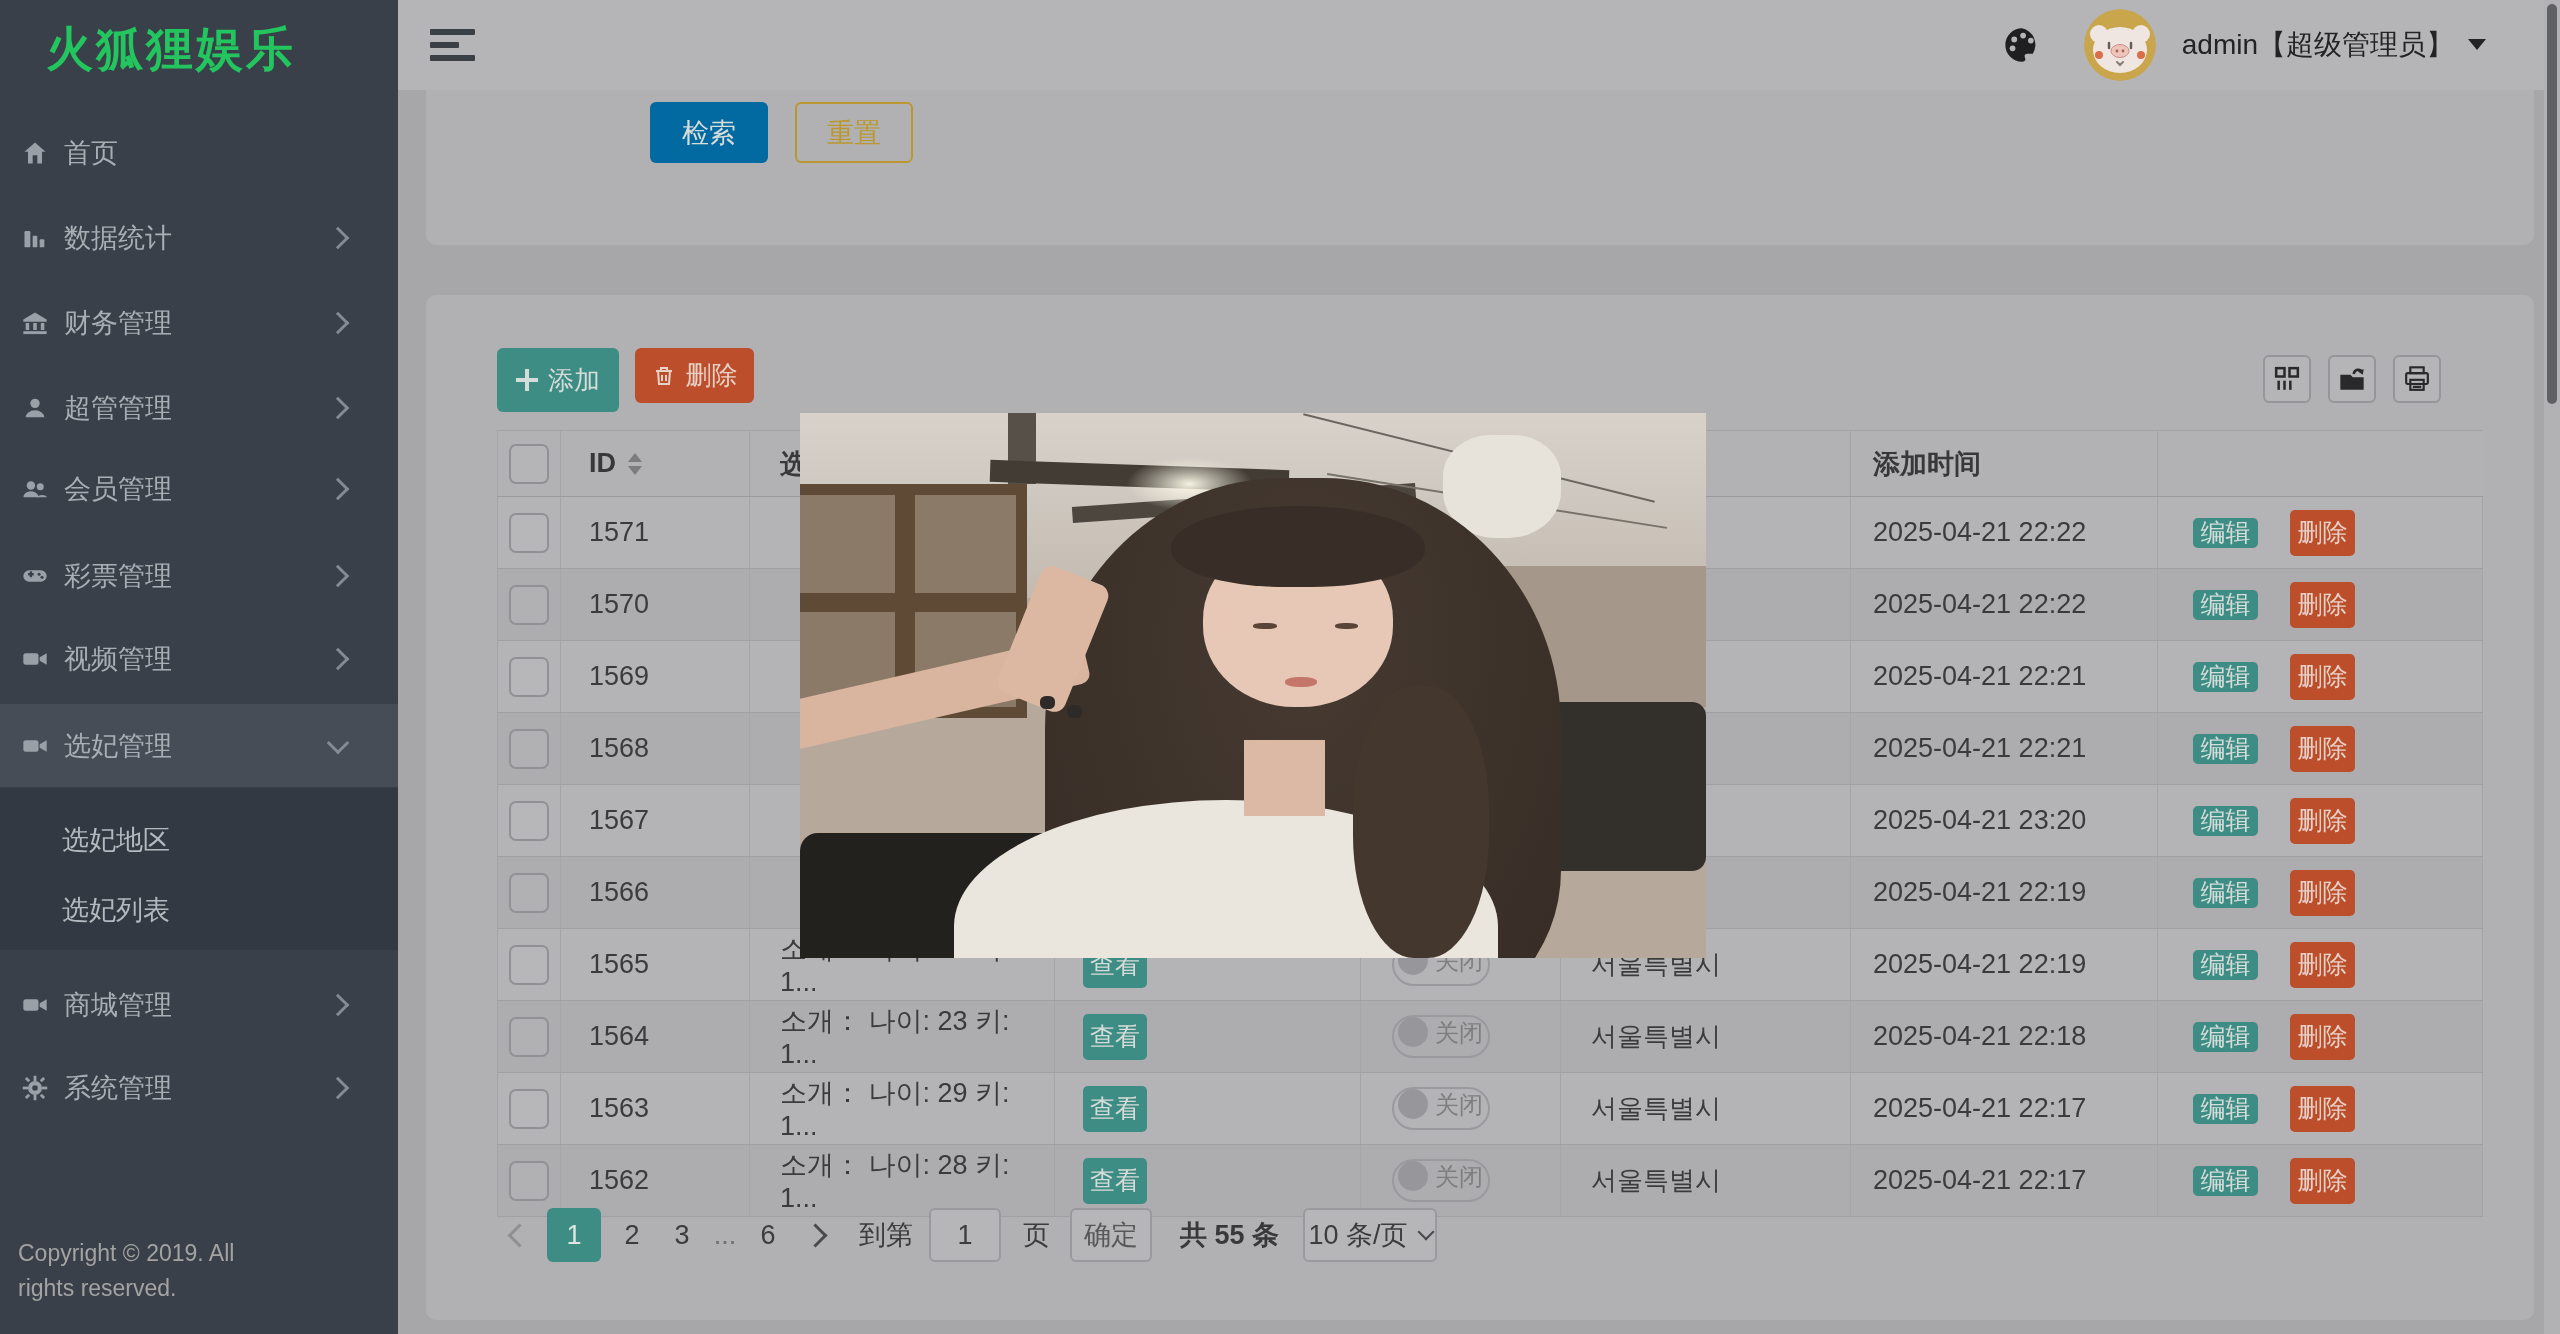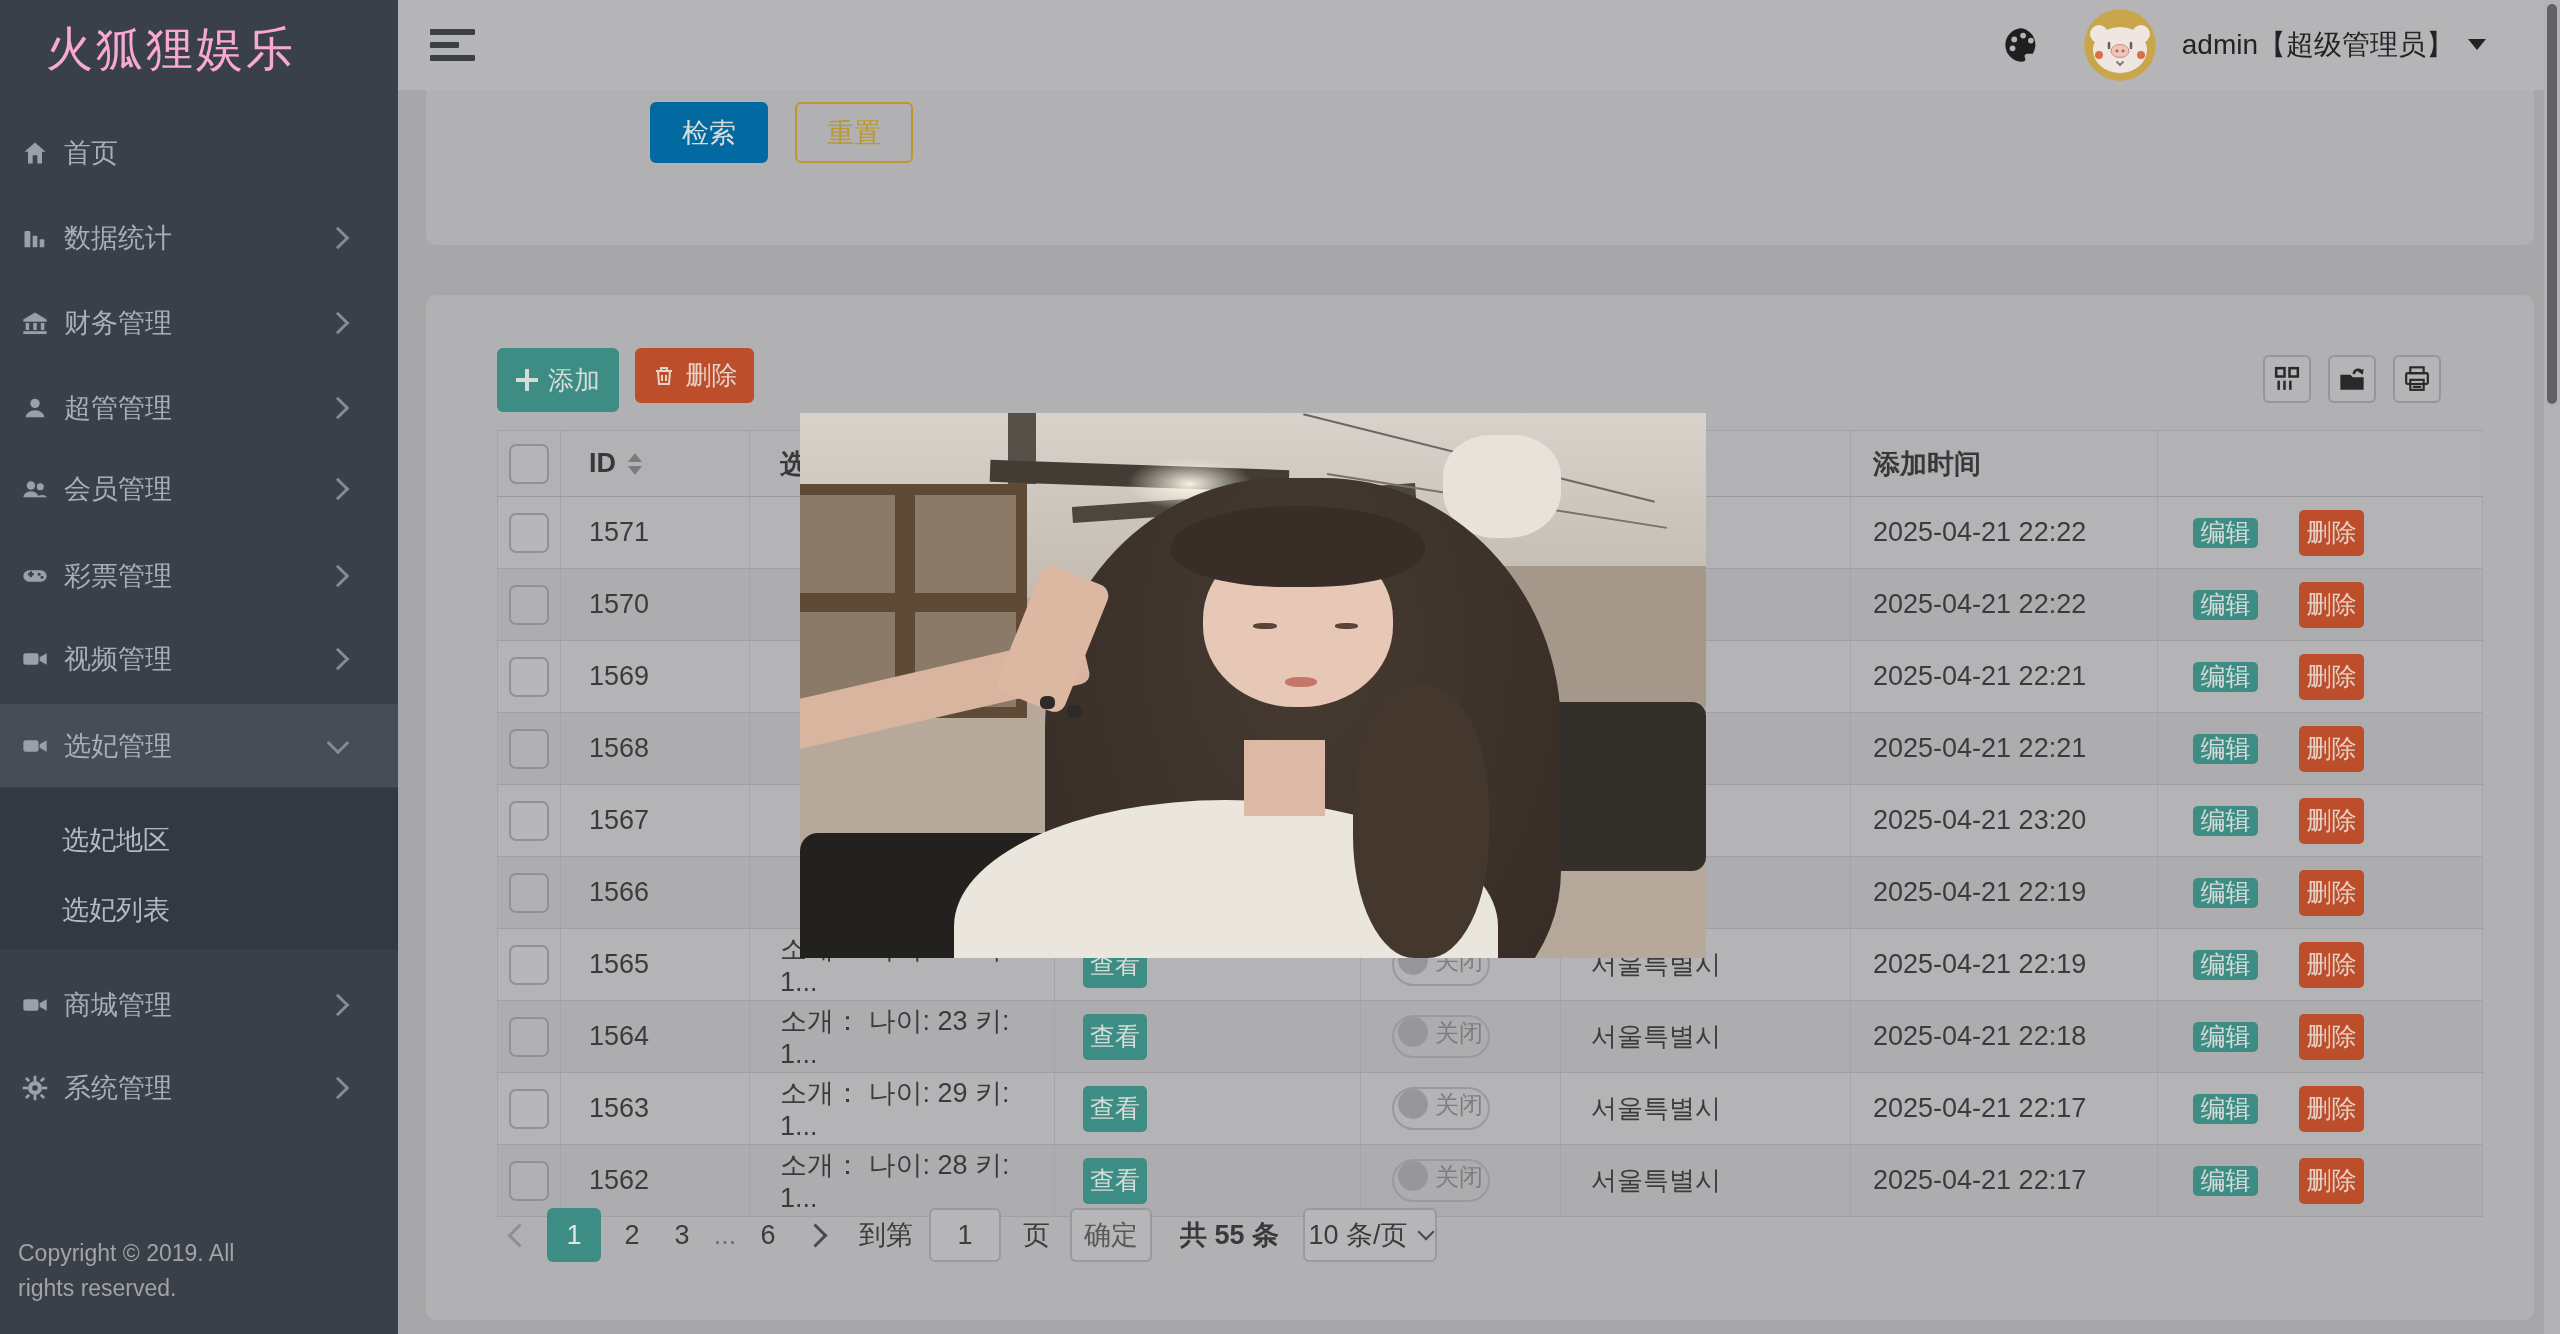--- a/index.html
+++ b/index.html
@@ -1,21 +1,21 @@
 <!DOCTYPE html>
 <html><head>
 <meta charset="utf-8">
 <style>
   html,body{margin:0;padding:0;}
   body{font-family:"Liberation Sans","DejaVu Sans",sans-serif;}
   .screen{position:relative;width:2560px;height:1334px;background:#a7a7a9;overflow:hidden;}
 
   
   .sidebar{position:absolute;left:0;top:0;width:398px;height:1334px;background:#394049;z-index:20;}
-  .logo{position:absolute;left:46px;top:18px;font-size:47px;font-weight:normal;color:#f9a8d4;letter-spacing:3px;}
+  .logo{position:absolute;left:46px;top:18px;font-size:47px;font-weight:bold;color:#22c55e;letter-spacing:3px;}
   .nav-item{position:absolute;left:0;width:398px;height:85px;display:flex;align-items:center;padding-left:20px;box-sizing:border-box;color:#a9aeb5;font-size:27px;cursor:pointer;}
   .nav-item .nav-icon{width:30px;height:30px;display:flex;align-items:center;justify-content:center;}
   .nav-item .nav-label{margin-left:14px;}
   .nav-item.active{background:#464d57;border-top:1px solid rgba(0,0,0,.18);border-bottom:1px solid rgba(0,0,0,.18);}
   .chev{position:absolute;right:52px;width:13px;height:13px;border-right:3px solid #858b93;border-bottom:3px solid #858b93;transform:rotate(-45deg);}
   .chev.down{transform:rotate(45deg);margin-top:-6px;}
   .submenu{position:absolute;left:0;top:788px;width:398px;height:162px;background:#333942;}
   .sub-item{position:absolute;left:0;width:398px;height:70px;display:flex;align-items:center;padding-left:62px;box-sizing:border-box;color:#b4b9bf;font-size:27px;cursor:pointer;}
   .copyright{position:absolute;left:18px;top:1236px;width:250px;color:#a3a3a3;font-size:23px;line-height:35px;}
 
@@ -64,21 +64,21 @@
   .c-time{width:307px;padding-left:22px;}
   .c-act{width:325px;padding-left:35px;}
   .cb{width:36px;height:36px;border:2.5px solid #919195;border-radius:7px;background:rgba(255,255,255,0.05);cursor:pointer;}
   .sort{display:flex;flex-direction:column;margin-left:12px;cursor:pointer;}
   .sort .up{width:0;height:0;border:7px solid transparent;border-bottom:9px solid #7c7c7f;border-top:0;margin-bottom:4px;}
   .sort .down{width:0;height:0;border:7px solid transparent;border-top:9px solid #7c7c7f;border-bottom:0;}
   .btn-view{width:64px;height:46px;background:#3e8d84;color:#d5dcd9;font-size:25px;border-radius:5px;}
   .toggle{width:98px;height:43px;border:2.5px solid #9a9a9e;border-radius:22px;display:flex;align-items:flex-start;cursor:pointer;box-sizing:border-box;}
   .knob{width:30px;height:30px;border-radius:50%;background:#97979b;margin-left:4px;}
   .tog-label{font-size:24px;color:#7e7e81;margin-left:7px;}
-  .btn-edit{width:65px;height:30px;background:#3e8d84;color:#d5dcd9;font-size:25px;border-radius:5px;margin-right:41px;}
+  .btn-edit{width:65px;height:30px;background:#3e8d84;color:#d5dcd9;font-size:25px;border-radius:5px;margin-right:32px;}
   .btn-rowdel{width:65px;height:46px;background:#bd4e2c;color:#e7d2c8;font-size:25px;border-radius:5px;}
 
   
   .pagination{position:absolute;left:71px;top:910px;height:60px;display:flex;align-items:center;color:#3c3c3e;font-size:27px;}
   .pg-arrow{width:44px;display:flex;justify-content:center;cursor:pointer;}
   .pg-arrow span{width:14px;height:14px;border-right:3.5px solid #4a4a4c;border-bottom:3.5px solid #4a4a4c;}
   .pg-arrow.prev span{transform:rotate(135deg);border-color:#8f8f92;}
   .pg-arrow.next span{transform:rotate(-45deg);}
   .pg-num{width:50px;text-align:center;cursor:pointer;}
   .pg-num.active{width:54px;height:54px;line-height:54px;background:#3e8d84;color:#dfe6e3;border-radius:6px;margin:0 6px;}

